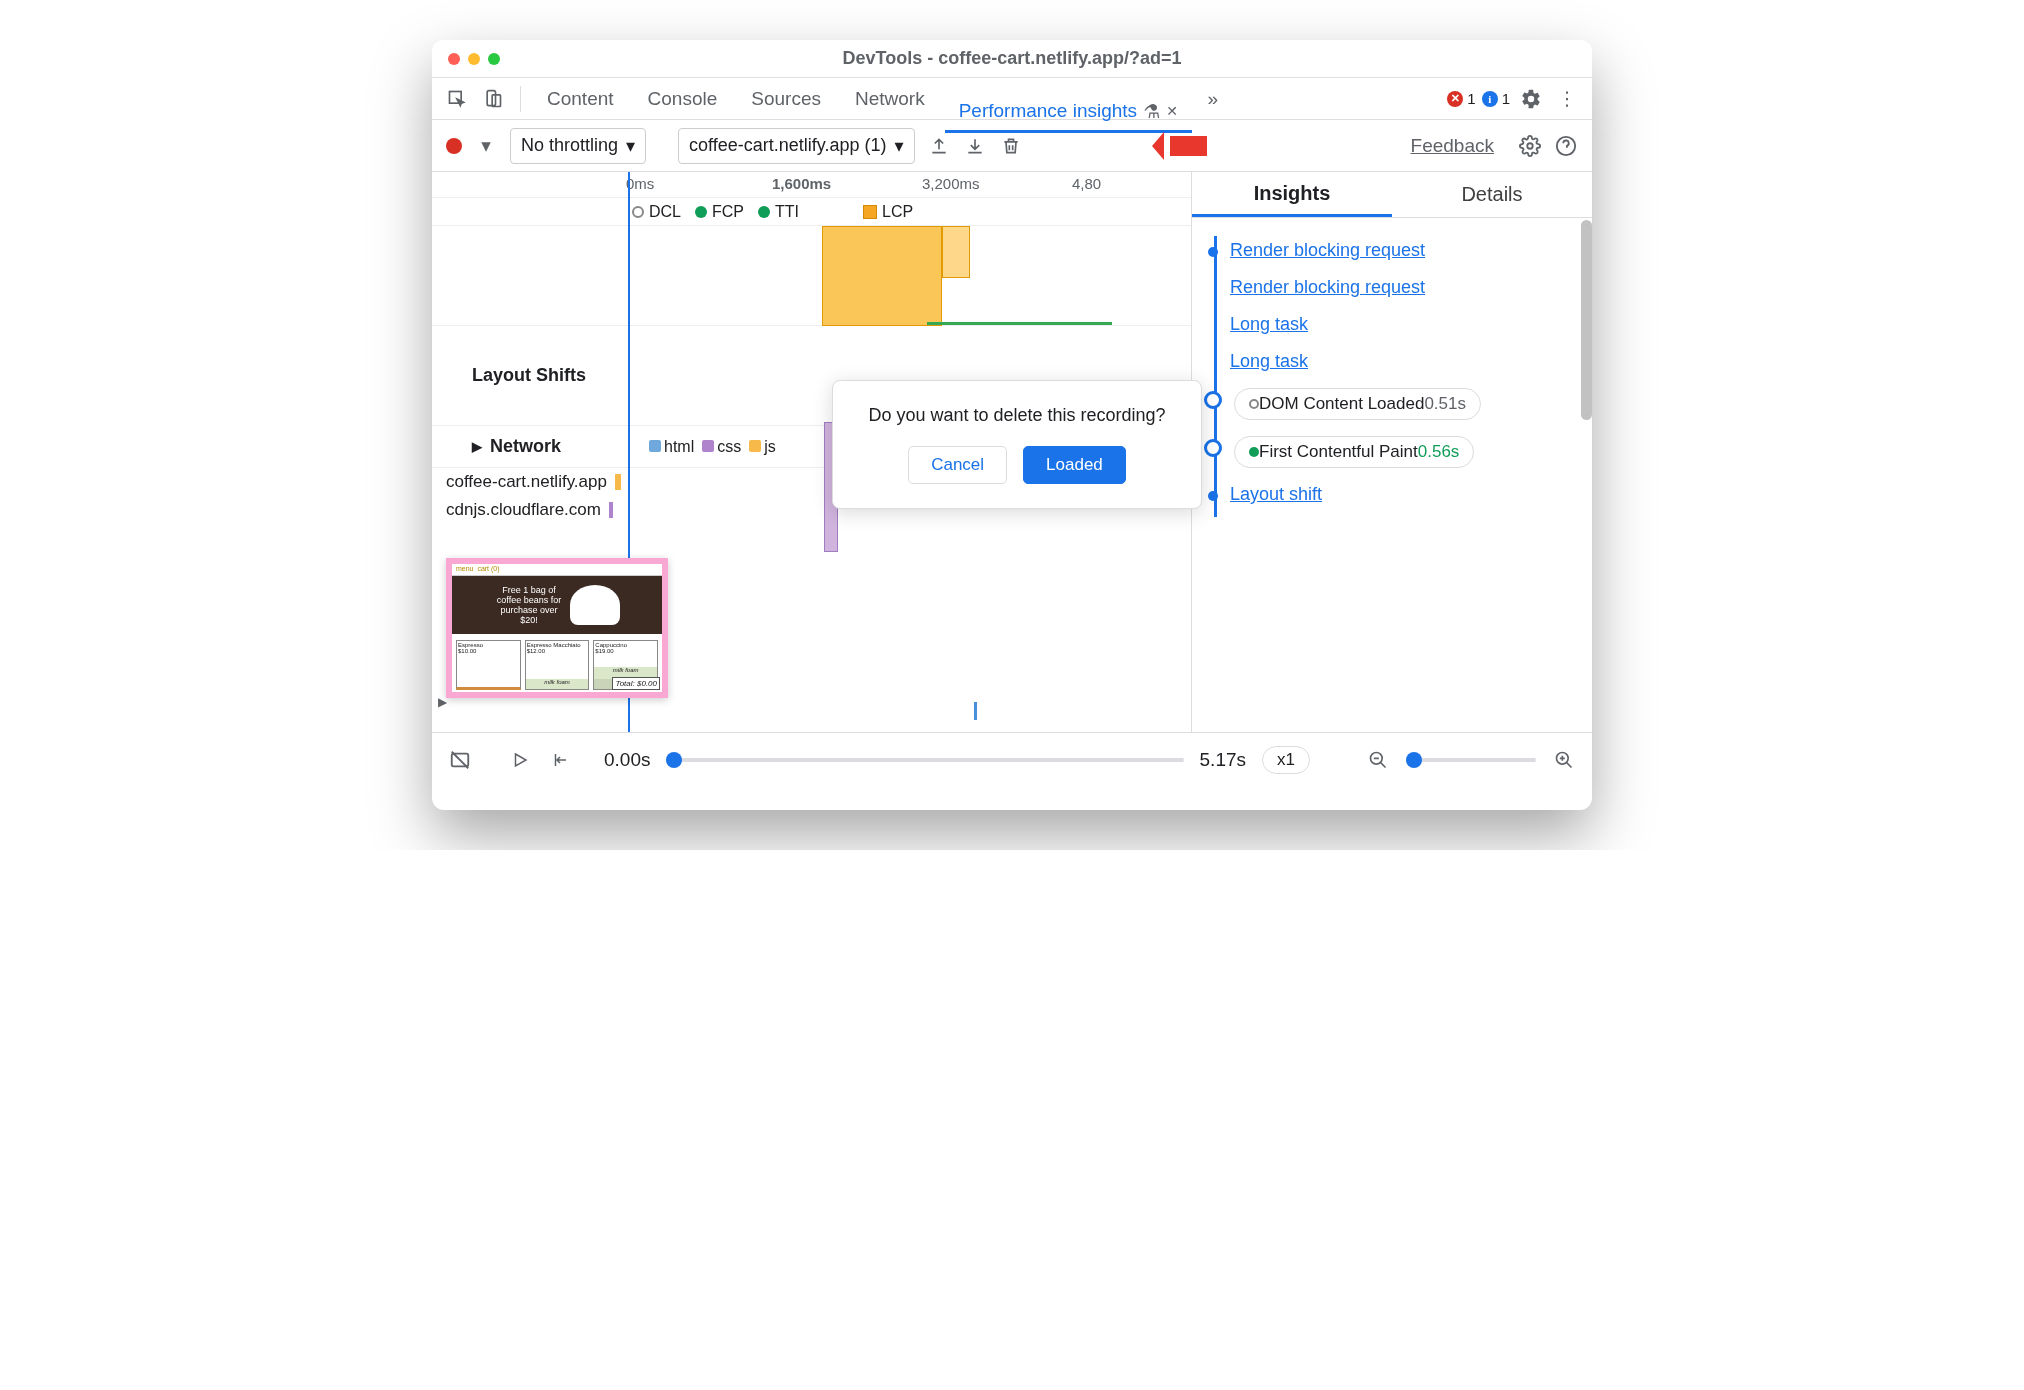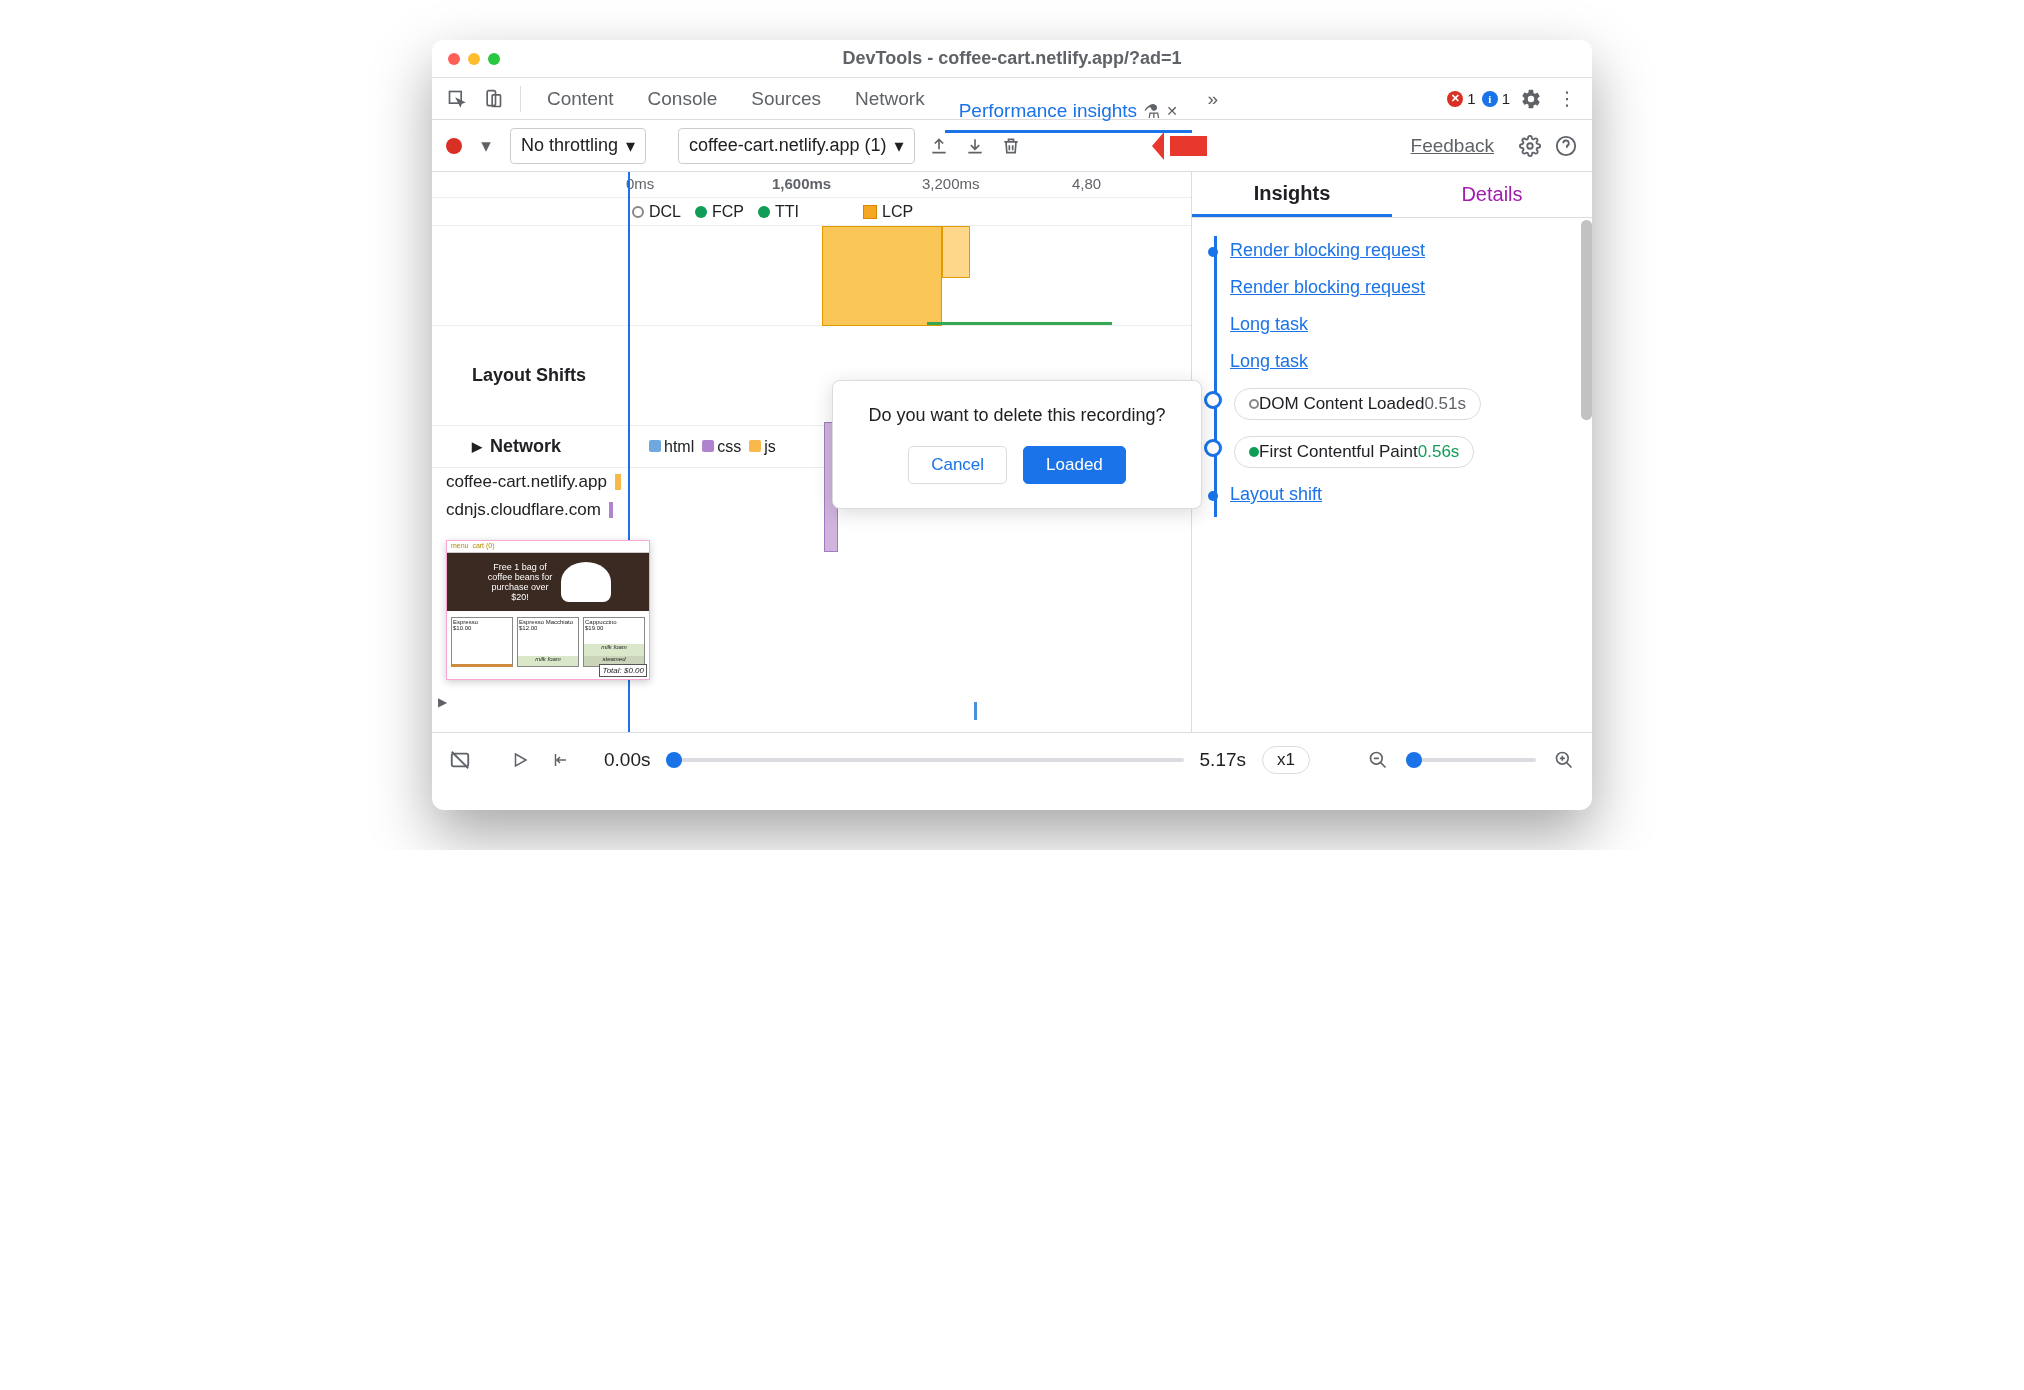--- a/index.html
+++ b/index.html
@@ -52,21 +52,21 @@
 .network-rows { font-size: 17px; }
 .nr { padding: 4px 14px; display: flex; align-items: center; }
 
 .dialog { position: absolute; left: 400px; top: 340px; width: 370px; background: #fff; border: 1px solid #dadce0; border-radius: 8px; box-shadow: 0 4px 20px rgba(0,0,0,0.15); padding: 24px; z-index: 20; }
 .dialog-msg { font-size: 18px; text-align: center; margin-bottom: 20px; }
 .dialog-btns { display: flex; justify-content: center; gap: 16px; }
 .btn { padding: 8px 22px; border-radius: 5px; font-size: 17px; border: 1px solid #dadce0; background: #fff; color: #1a73e8; cursor: pointer; }
 .btn.primary { background: #1a73e8; color: #fff; border-color: #1a73e8; }
 
 .right-tabs { display: flex; height: 46px; border-bottom: 1px solid #ddd; }
-.rtab { flex: 1; display: flex; align-items: center; justify-content: center; font-size: 20px; color: #a21caf; }
+.rtab { flex: 1; display: flex; align-items: center; justify-content: center; font-size: 20px; color: #404040; }
 .rtab.active { color: #202124; font-weight: 600; border-bottom: 3px solid #1a73e8; }
 .insights-list { padding: 14px 0 14px 0; position: relative; }
 .trail { position: absolute; left: 22px; top: 18px; bottom: 10px; width: 3px; background: #1a73e8; z-index: 0; }
 .ins-item { display: flex; align-items: flex-start; gap: 12px; padding: 8px 14px 8px 12px; position: relative; z-index: 1; }
 .node { width: 18px; height: 18px; border-radius: 50%; border: 3px solid #1a73e8; background: #fff; flex-shrink: 0; margin-top: 3px; }
 .node.small { width: 10px; height: 10px; background: #1a73e8; border: none; margin-left: 4px; margin-top: 7px; }
 .ins-text { font-size: 19px; }
 .ins-title { font-weight: 600; }
 .ins-sub { color: #5f6368; font-size: 17px; }
 .ins-link { color: #1a73e8; text-decoration: underline; font-size: 18px; }
@@ -74,21 +74,21 @@
 .tval { color: #5f6368; }
 .tval.g { color: #0f9d58; }
 .scrollbar-gutter { position: absolute; right: 0; top: 48px; width: 11px; height: 200px; background: #c2c2c2; border-radius: 6px; }
 
 .playbar { height: 54px; border-top: 1px solid #ddd; display: flex; align-items: center; padding: 0 16px; gap: 16px; }
 .slider { flex: 1; height: 4px; background: #dadce0; border-radius: 2px; position: relative; }
 .thumb { position: absolute; width: 16px; height: 16px; background: #1a73e8; border-radius: 50%; top: -6px; }
 .speed { border: 1px solid #dadce0; border-radius: 14px; padding: 3px 14px; font-size: 17px; }
 .zoomtrack { width: 130px; height: 4px; background: #dadce0; border-radius: 2px; position: relative; }
 
-.thumb-preview { position: absolute; left: 14px; top: 500px; width: 204px; height: 140px; border: 1px solid #f9a8d4; background: #fff; box-shadow: 0 2px 8px rgba(0,0,0,0.2); z-index: 5; overflow: hidden; font-size: 8px; }
+.thumb-preview { position: absolute; left: 14px; top: 518px; width: 222px; height: 140px; border: 6px solid #f9a8d4; background: #fff; box-shadow: 0 2px 8px rgba(0,0,0,0.2); z-index: 5; overflow: hidden; font-size: 8px; }
 .banner { background: #3b2a22; color: #fff; padding: 6px; text-align: center; height: 58px; display: flex; align-items: center; justify-content: center; }
 .cups { display: flex; padding: 6px 4px; gap: 4px; }
 .cup { flex: 1; border: 1px solid #888; height: 50px; position: relative; }
 .playhead { position: absolute; left: 196px; top: 0; bottom: 0; width: 2px; background: #1a73e8; z-index: 3; }
 </style>
 </head>
 <body>
 
 <div class="window">
 

